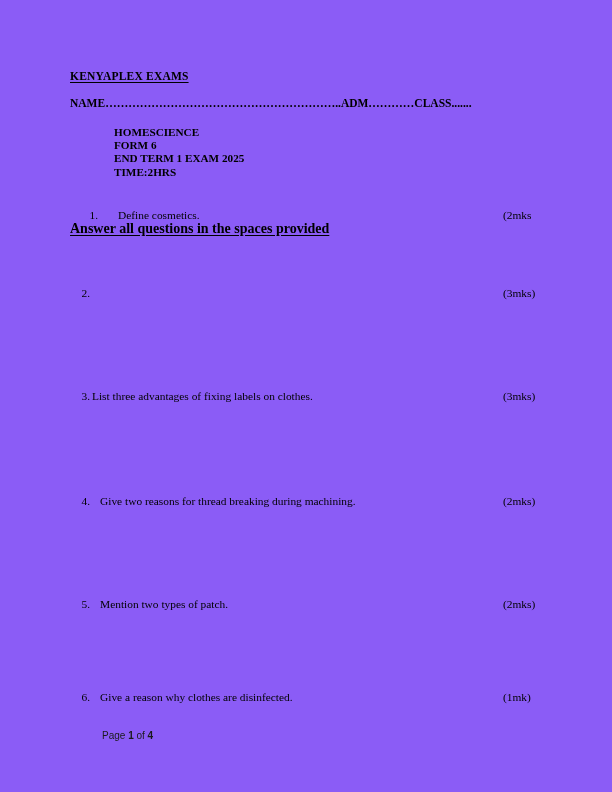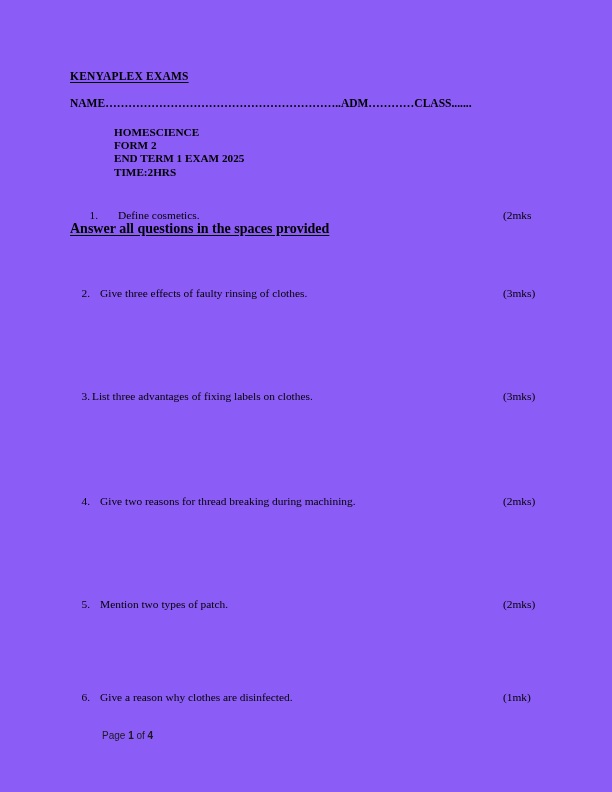--- a/index.html
+++ b/index.html
@@ -111,36 +111,35 @@
 <body>
 
 <div class="page">
 
   <div class="doc-title">KENYAPLEX EXAMS</div>
 
   <div class="name-line">NAME……………………………………………………..ADM…………CLASS.......</div>
 
   <div class="meta-block">
     <div>HOMESCIENCE</div>
-    <div>FORM 2</div>
+    <div>FORM 6</div>
     <div>END TERM 1 EXAM 2025</div>
     <div>TIME:2HRS</div>
   </div>
 
   <div class="instructions">Answer all questions in the spaces provided</div>
 
   <div class="question" style="top:209px;">
     <span class="q-num" style="left:80px;">1.</span>
     <span class="q-text" style="left:108px;margin-left:10px;">Define cosmetics.</span>
     <span class="q-marks">(2mks</span>
   </div>
 
   <div class="question" style="top:287px;">
     <span class="q-num" style="left:72px;">2.</span>
-    <span class="q-text" style="left:100px;">Give three effects of faulty rinsing of clothes.</span>
     <span class="q-marks">(3mks)</span>
   </div>
 
   <div class="question" style="top:390px;">
     <span class="q-num" style="left:72px;">3.</span>
     <span class="q-text" style="left:92px;">List three advantages of fixing labels on clothes.</span>
     <span class="q-marks">(3mks)</span>
   </div>
 
   <div class="question" style="top:495px;">

